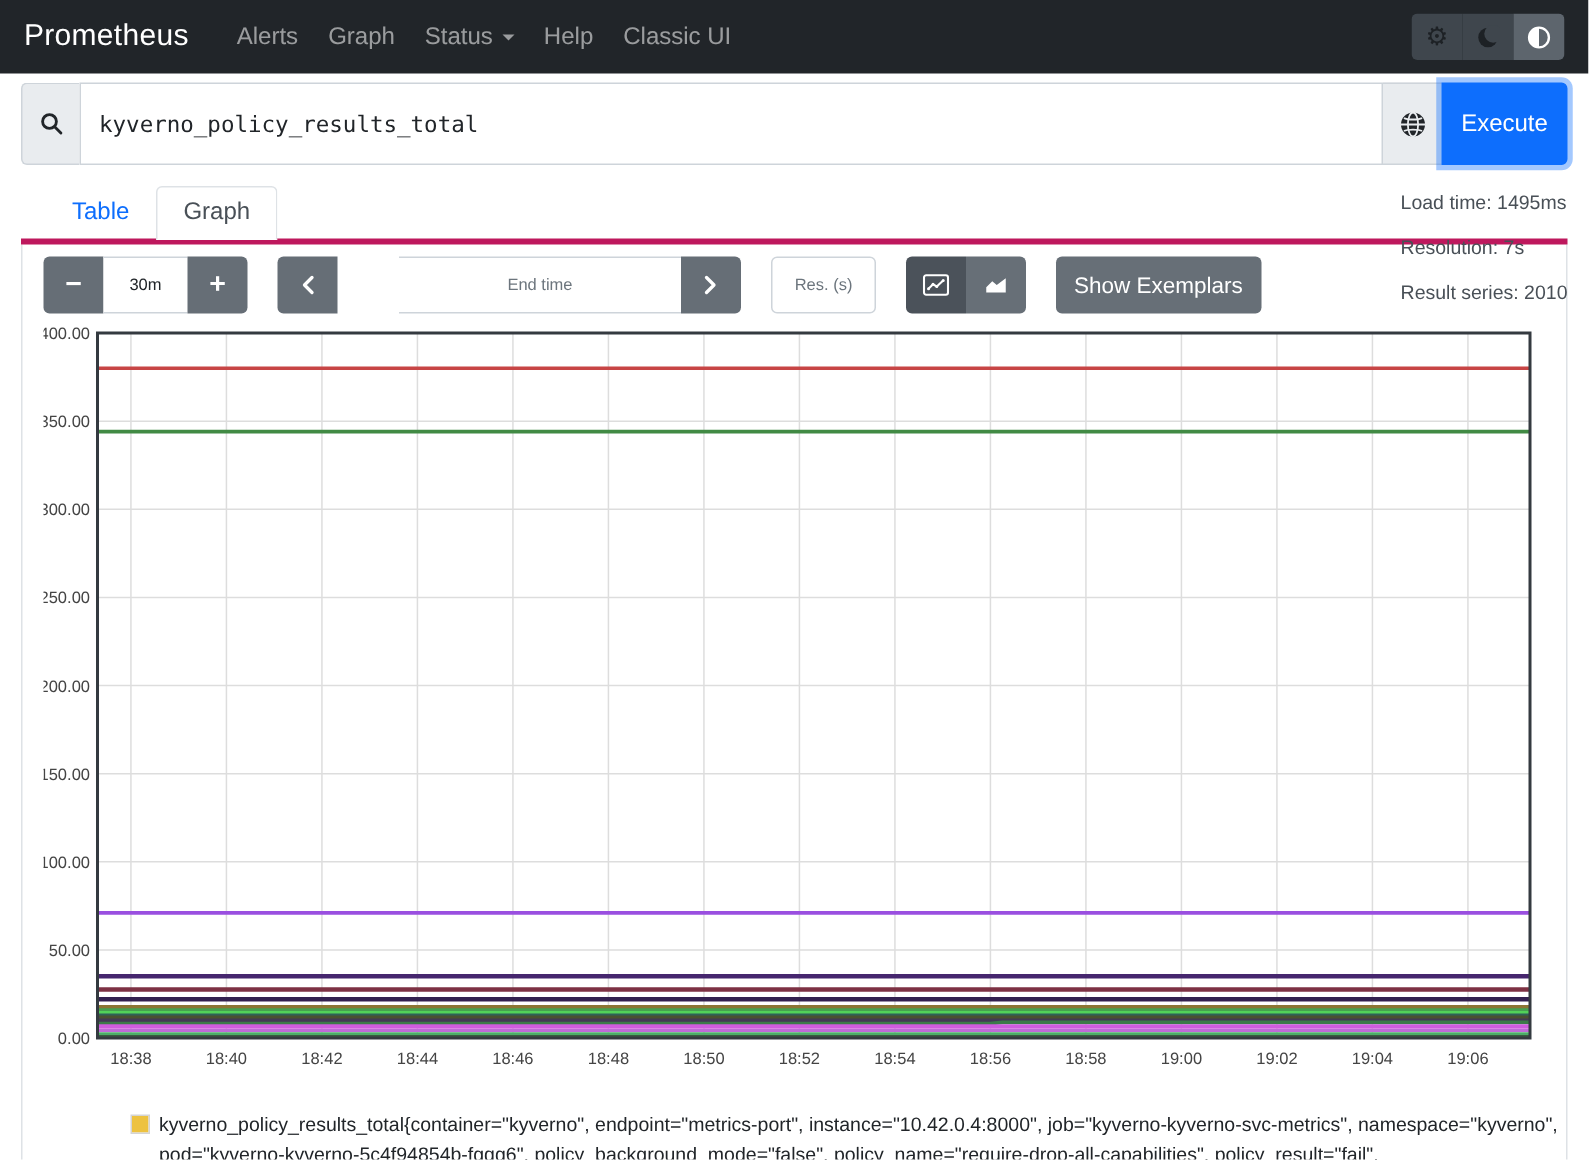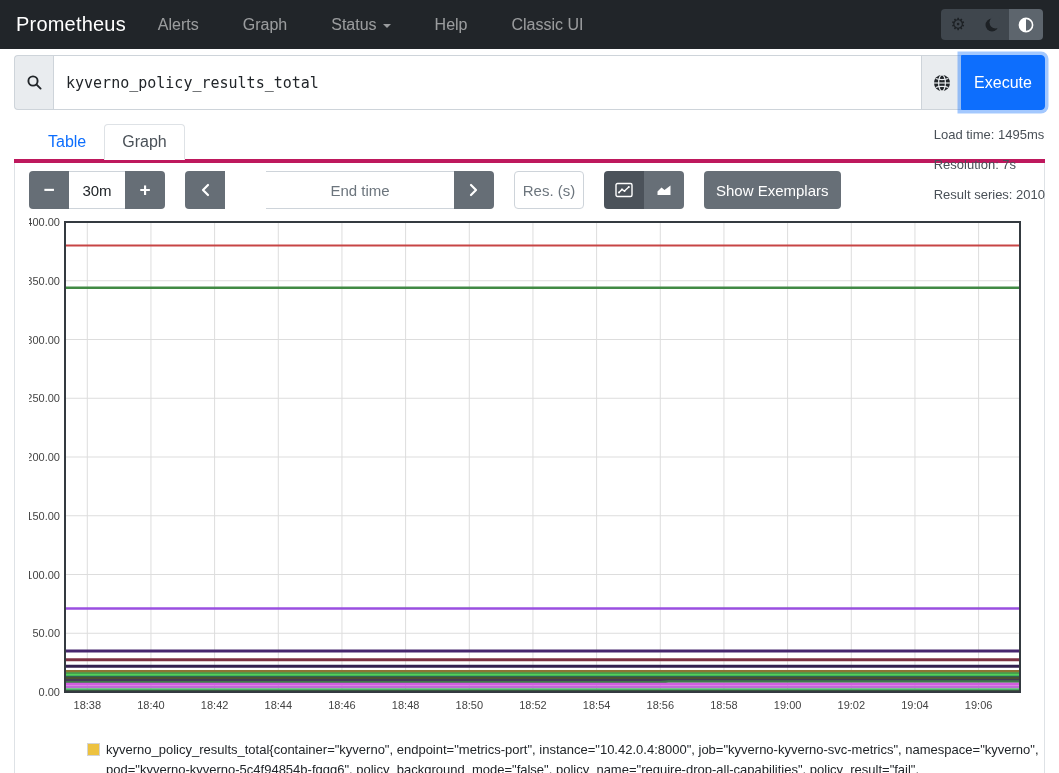--- a/index.html
+++ b/index.html
@@ -42,21 +42,21 @@
   .panel { margin: 0 14px; border: 1px solid #dee2e6; border-top: none; padding: 8px 14px 0; height: 640px; }
 
   
   .controls { display: flex; gap: 20px; margin-bottom: 8px; }
   .ctl-group { display: flex; }
   .ctl-btn { min-width: 40px; height: 38px; background: #666e76; color: #fff; border: none; cursor: pointer;
     display: flex; align-items: center; justify-content: center; font-size: 19px; font-weight: bold; }
   .ctl-btn.left { border-radius: 4px 0 0 4px; }
   .ctl-btn.right { border-radius: 0 4px 4px 0; }
   .ctl-input { height: 38px; border: 1px solid #ced4da; border-left: none; border-right: none;
-    text-align: center; font-size: 15px; color: #212529; outline: none; }
+    text-align: center; font-size: 11px; color: #212529; outline: none; }
   .ctl-input::placeholder { color: #6c757d; }
   .range-input { width: 56px; }
   .endtime-input { width: 188px; margin-left: 41px; }
   .res-input { width: 70px; border: 1px solid #ced4da; border-radius: 4px; }
   .toggle-btn { width: 40px; height: 38px; background: #676f77; border: none; cursor: pointer;
     display: flex; align-items: center; justify-content: center; }
   .toggle-btn.left { border-radius: 4px 0 0 4px; }
   .toggle-btn.right { border-radius: 0 4px 4px 0; }
   .toggle-btn.active { background: #4b525a; }
   .exemplars-btn { padding: 0 12px; height: 38px; background: #676f77; color: #ffffff; border: none;
@@ -70,21 +70,21 @@
   .legend-item { position: relative; padding-left: 18px; cursor: pointer; }
   .swatch { position: absolute; left: 0; top: 4px; width: 11px; height: 11px;
     outline: 1px solid #d4d4d4; }
   .legend-item b { font-weight: normal; }
 </style>
 </head>
 <body>
 
 <header class="navbar">
   <span class="brand">Prometheus</span>
-  <nav style="display:flex;gap:24px;">
+  <nav style="display:flex;">
     <a class="nav-link">Alerts</a>
     <a class="nav-link">Graph</a>
     <a class="nav-link"><span>Status</span><span class="caret"></span></a>
     <a class="nav-link">Help</a>
     <a class="nav-link">Classic UI</a>
   </nav>
   <div class="theme-group">
     <button class="theme-btn">
       <span class="gear-glyph">⚙</span>
     </button>

